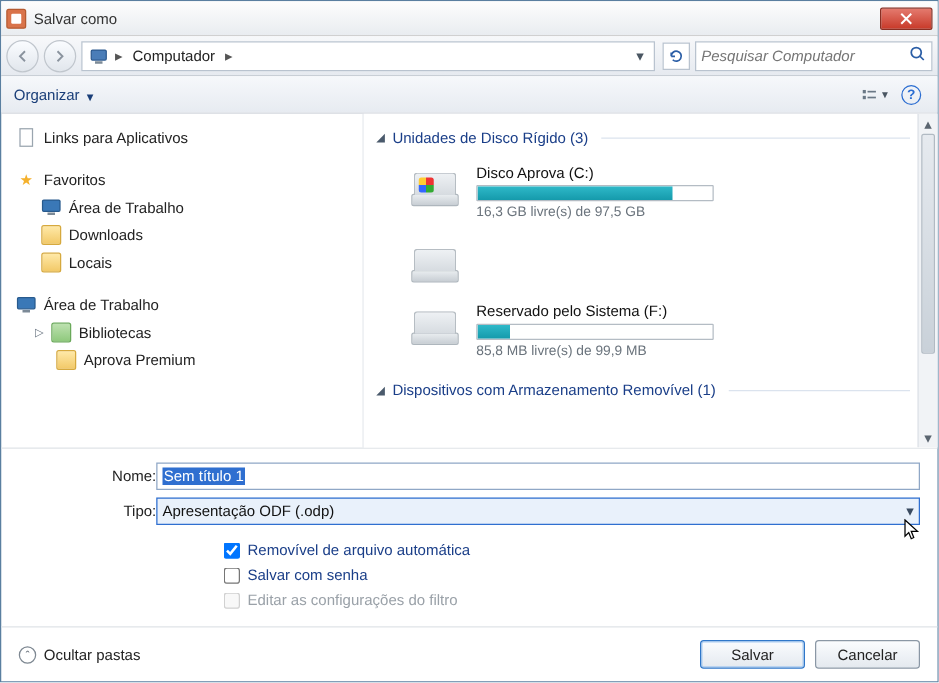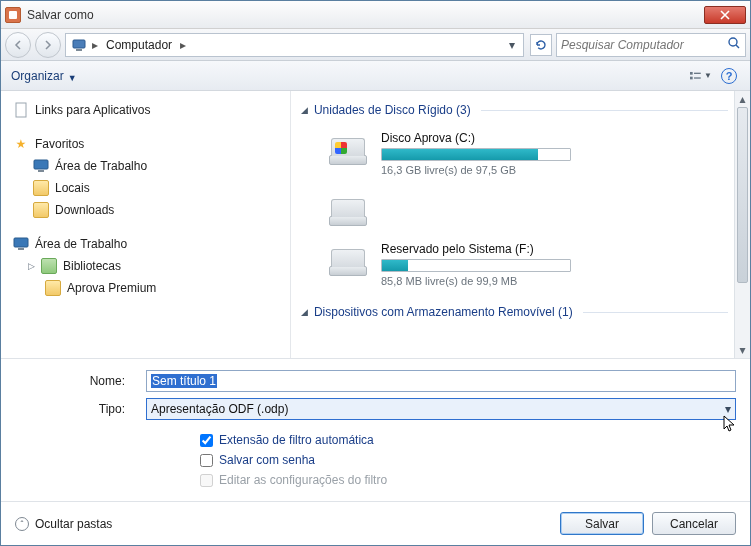--- a/index.html
+++ b/index.html
@@ -56,21 +56,21 @@
   .drive-name { color:#111; padding-bottom:3px; }
   .bar { width:190px; height:13px; border:1px solid #b4bcc4; background:#fff; border-radius:1px; overflow:hidden; }
   .bar .fill { height:100%; background:linear-gradient(#2fb9c9,#159aab); }
   .drive-sub { color:#6a737c; font-size:11px; padding-top:3px; }
   .vscroll { position:absolute; right:0; top:0; bottom:0; width:16px; background:#f1f3f6; border-left:1px solid #dde2e7; display:flex; flex-direction:column; align-items:center; }
   .vscroll .arr { height:16px; width:100%; display:flex; align-items:center; justify-content:center; color:#5b6570; }
   .vscroll .track { flex:1; width:100%; position:relative; }
   .vscroll .thumb { position:absolute; left:2px; right:2px; top:0; height:75%; background:linear-gradient(#e6eaef,#c9d1d9); border:1px solid #b1bac3; border-radius:2px; }
 
   .form { border-top:1px solid #dfe3e8; padding:8px 14px 4px; }
-  .frow { display:flex; align-items:center; gap:21px; padding:3px 0; }
+  .frow { display:flex; align-items:center; gap:0; padding:3px 0; }
   .flabel { width:110px; text-align:right; color:#222; }
   .ftext { flex:1; height:22px; border:1px solid #8fa7c6; padding:0 4px; display:flex; align-items:center; }
   .ftext.sel span { background:#2f6fd0; color:#fff; padding:0 1px; }
   .fselect { flex:1; height:22px; border:1px solid #2f6fd0; background:#e9f1fb; padding:0 4px; display:flex; align-items:center; color:#111; position:relative; }
   .fselect .chev { position:absolute; right:4px; color:#3a4b60; }
   .fselect .cursor { position:absolute; right:-2px; bottom:-14px; }
   .checks { padding:4px 0 4px 54px; }
   .chk { display:flex; align-items:flex-start; gap:6px; padding:3px 0; color:#1a3e88; max-width:240px; }
   .chk.dis { color:#9aa1a8; }
   .chk input { margin-top:1px; }
@@ -176,25 +176,25 @@
         <span class="ico ico-monitor">
             <svg width="16" height="14" viewBox="0 0 16 14">
               <rect x="1" y="1" width="14" height="9" rx="1" fill="#3a78b7" stroke="#285a8d"></rect>
               <rect x="5" y="11" width="6" height="2" fill="#7c8a97"></rect>
             </svg>
           </span>
         <span>Área de Trabalho</span>
       </div>
       <div class="side-item sub">
         <span class="ico ico-folder"></span>
-        <span>Locais</span>
+        <span>Downloads</span>
       </div>
       <div class="side-item sub">
         <span class="ico ico-folder"></span>
-        <span>Downloads</span>
+        <span>Locais</span>
       </div>
       <div class="side-sep"></div>
       <div class="side-item">
         <span class="ico ico-monitor">
             <svg width="16" height="14" viewBox="0 0 16 14">
               <rect x="1" y="1" width="14" height="9" rx="1" fill="#3a78b7" stroke="#285a8d"></rect>
               <rect x="5" y="11" width="6" height="2" fill="#7c8a97"></rect>
             </svg>
           </span>
         <span>Área de Trabalho</span>
@@ -282,21 +282,21 @@
         <svg class="cursor" width="14" height="18" viewBox="0 0 14 18">
             <path d="M1 1 L1 14 L4 11 L6 16 L8 15 L6 10 L11 10 Z" fill="#fff" stroke="#000" stroke-width="1"></path>
           </svg>
       </div>
     </div>
     <div class="frow">
       <div class="flabel"></div>
       <div class="checks">
         <label class="chk">
           <input type="checkbox" checked="" style="">
-          <span>Extensão de filtro automática</span>
+          <span>Removível de arquivo automática</span>
         </label>
         <label class="chk">
           <input type="checkbox" style="">
           <span>Salvar com senha</span>
         </label>
         <label class="chk dis">
           <input type="checkbox" disabled="" style="">
           <span>Editar as configurações do filtro</span>
         </label>
       </div>

